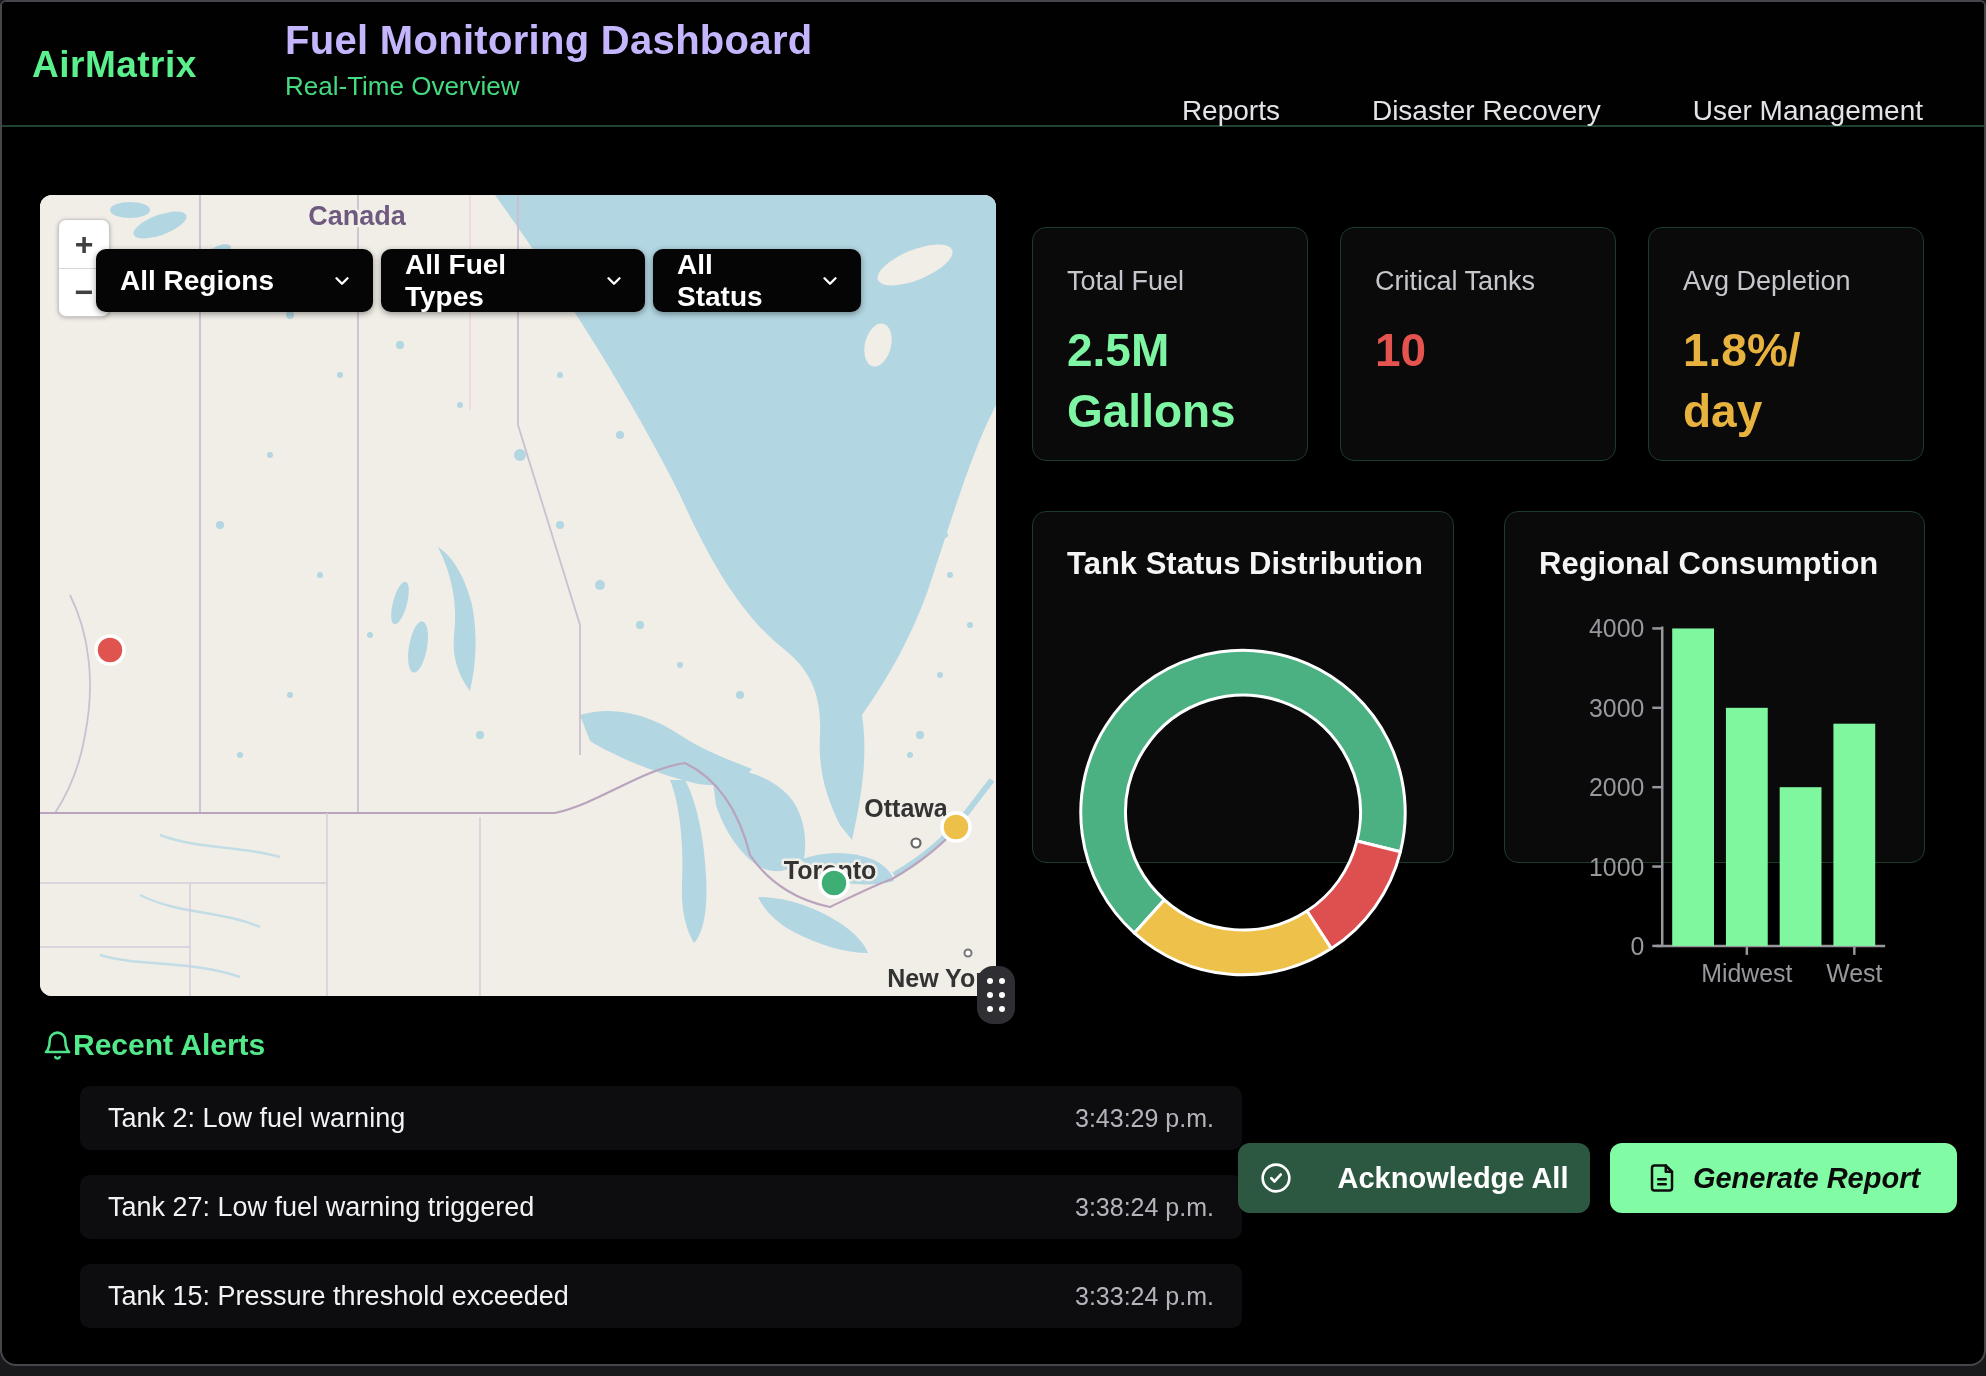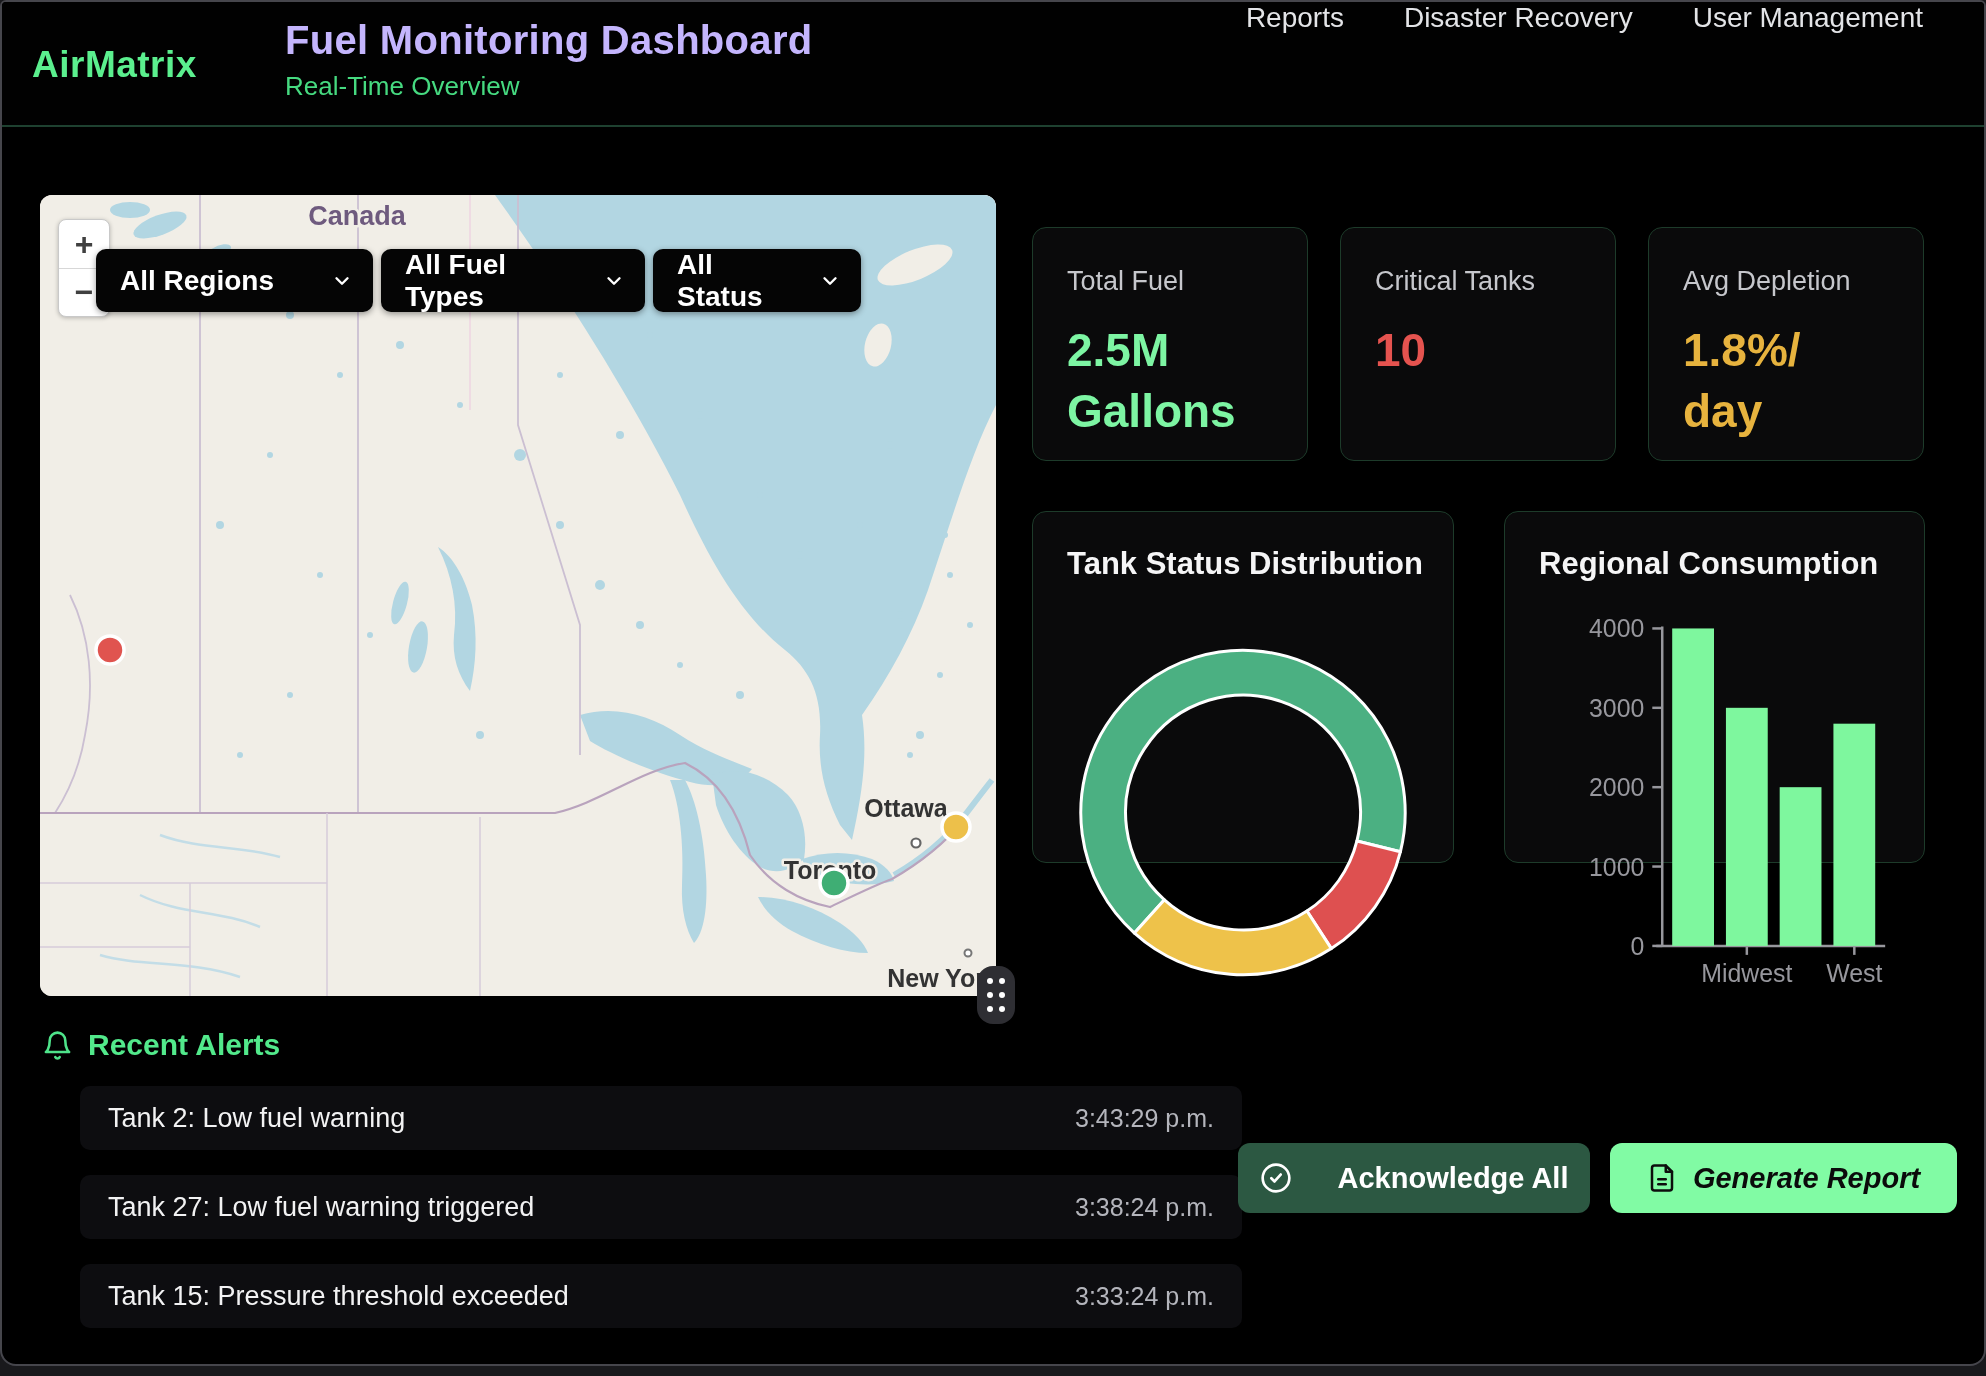--- a/index.html
+++ b/index.html
@@ -9,21 +9,21 @@
     background:#000; border:2px solid #46464c; border-radius:6px 6px 16px 16px; overflow:hidden; }
 
   
   .header { position:absolute; top:0; left:0; right:0; height:125px; background:#010101;
     border-bottom:2px solid #1e4130; }
   .brand { position:absolute; left:30px; top:0; height:125px; display:flex; align-items:center;
     font-size:37px; font-weight:bold; color:#5bef8e; letter-spacing:.5px; }
   .title-block { position:absolute; left:283px; top:16px; }
   .page-title { font-size:40px; font-weight:bold; color:#c4b5fd; letter-spacing:.3px; }
   .page-subtitle { margin-top:8px; font-size:26px; color:#46da80; }
-  .nav { position:absolute; right:61px; top:0; height:125px; display:flex; align-items:flex-start; gap:60px; }
+  .nav { position:absolute; right:61px; top:0; height:125px; display:flex; align-items:flex-end; gap:92px; }
   .nav-item { font-size:28px; color:#e3e4e7; cursor:pointer; white-space:nowrap; }
 
   
   .map-panel { position:absolute; left:38px; top:193px; width:956px; height:801px;
     border-radius:12px; overflow:hidden; background:#f1eee7; }
   .map-panel svg.map { position:absolute; inset:0; }
   .zoom-ctl { position:absolute; left:18px; top:24px; width:52px; background:#fff;
     border:1px solid #c9c9c9; border-radius:8px; overflow:hidden; box-shadow:0 1px 4px rgba(0,0,0,.25); }
   .zoom-btn { width:100%; height:48px; display:flex; align-items:center; justify-content:center;
     font-size:32px; font-weight:bold; color:#404040; cursor:pointer; }
@@ -43,21 +43,21 @@
   .stat-card { top:225px; width:276px; height:234px; }
   .stat-label { position:absolute; left:34px; top:38px; font-size:27px; color:#c6c7cc; }
   .stat-value { position:absolute; left:34px; top:92px; font-size:46px; font-weight:bold; line-height:1.32; }
 
   
   .chart-card { top:509px; height:352px; }
   .chart-title { position:absolute; left:34px; top:34px; font-size:31px; font-weight:bold; color:#f5f5f6; }
   .chart-card svg { position:absolute; inset:0; }
 
   
-  .alerts-heading { position:absolute; left:40px; top:1026px; display:flex; align-items:center; gap:15px; }
+  .alerts-heading { position:absolute; left:40px; top:1026px; display:flex; align-items:center; }
   .alerts-heading span { font-size:30px; font-weight:bold; color:#52e98b; }
   .alert-row { position:absolute; left:38px; width:1162px; height:64px; background:#0d0d10;
     border-radius:10px; display:flex; align-items:center; justify-content:space-between; padding:0 28px;margin-left:40px; }
   .alert-text { font-size:27px; color:#f2f2f3; }
   .alert-time { font-size:25px; color:#b4b5bc; }
 
   
   .btn { position:absolute; top:1141px; height:70px; border-radius:12px; display:flex;
     align-items:center; justify-content:center; gap:16px; font-size:29px; font-weight:bold; cursor:pointer; }
   .btn-ack { left:1236px; width:352px; background:#2c5842; color:#fff;gap:46px; }

